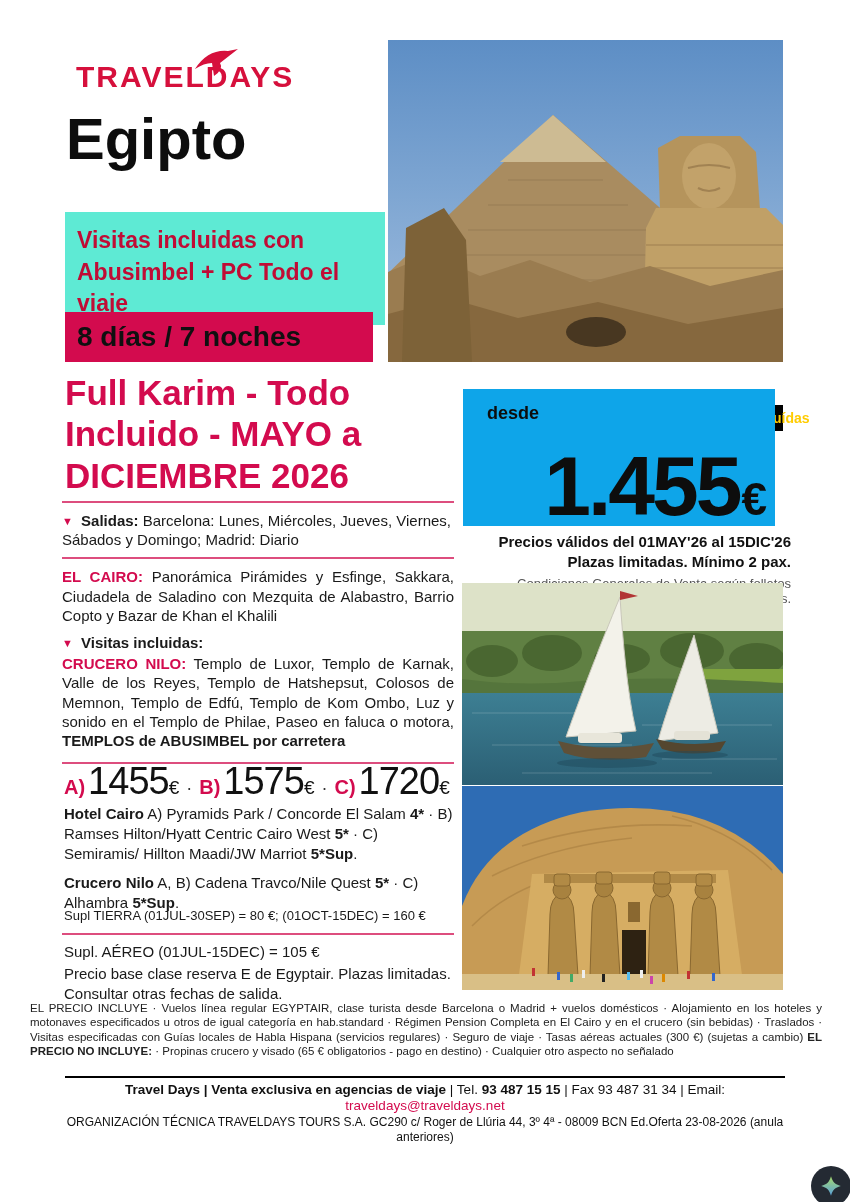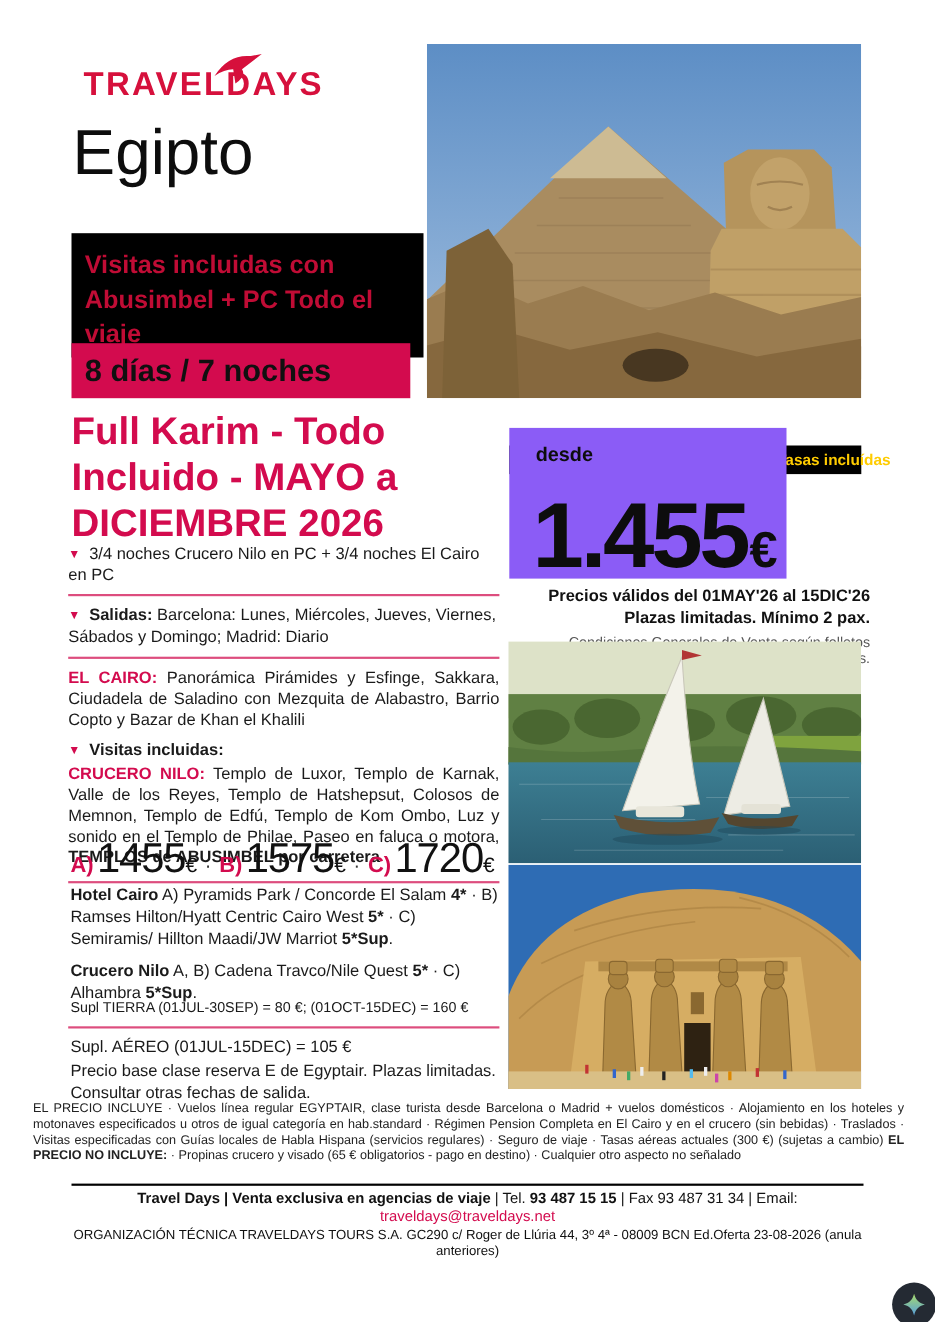--- a/index.html
+++ b/index.html
@@ -8,24 +8,24 @@
     font-family:"Liberation Sans",sans-serif;color:#1a1a1a;overflow:hidden;
   }
   .abs{position:absolute;}
 
   
   .logo{left:76px;top:60px;font-size:30px;font-weight:bold;color:#d6103c;letter-spacing:2px;white-space:nowrap;}
   .logo-d{position:relative;display:inline-block;}
   .logo-swoosh{position:absolute;left:-12px;top:-13px;}
 
   
-  .page-title{left:66px;top:110px;font-size:58px;font-weight:normal;color:#0d0d0d;line-height:1;}
-
-  
-  .promo-box{left:65px;top:212px;width:296px;height:100px;background:#000000;overflow:hidden;
+  .page-title{left:66px;top:110px;font-size:58px;font-weight:bold;color:#0d0d0d;line-height:1;}
+
+  
+  .promo-box{left:65px;top:212px;width:296px;height:100px;background:#5eead4;overflow:hidden;
     padding:13px 12px 0 12px;font-size:23px;font-weight:bold;color:#c00c35;line-height:1.38;}
   .duration-box{left:65px;top:312px;width:308px;height:50px;background:#d30b4e;color:#101010;
     font-size:28px;font-weight:bold;padding:9px 0 0 12px;box-sizing:border-box;}
 
   .offer-title{left:65px;top:372px;width:392px;font-size:35px;font-weight:bold;color:#d30b4e;line-height:1.18;}
 
   
   .details{left:62px;top:494px;width:392px;font-size:15px;line-height:1.28;color:#1a1a1a;}
   .details .sep{height:2px;background:#dd4d7e;margin:7px 0 8px 0;}
   .tri{color:#d30b4e;font-size:11px;margin-right:4px;position:relative;top:-1px;}
@@ -54,21 +54,21 @@
   .footer-rule{left:65px;top:1076px;width:720px;height:2px;background:#000;}
   .footer{left:65px;top:1082px;width:720px;text-align:center;font-size:13.5px;line-height:1.22;color:#111;}
   .footer .small{font-size:12px;}
   .footer a{color:#d30b4e;text-decoration:none;text-align:center;}
 
   
   .photo{overflow:hidden;}
   .photo-pyramids{left:388px;top:40px;width:395px;height:322px;}
   .price-header-bar{left:463px;top:363px;width:320px;height:26px;background:#000;color:#ffcc00;
     font-size:14px;font-weight:bold;line-height:26px;padding-left:10px;box-sizing:border-box;white-space:nowrap;margin-top:42px;}
-  .price-box{left:463px;top:389px;width:252px;height:137px;background:#8b5cf6;}
+  .price-box{left:463px;top:389px;width:312px;height:137px;background:#0ea5e9;}
   .price-box .from{position:absolute;left:24px;top:14px;font-size:18px;font-weight:bold;color:#0d0d0d;}
   .price-box .amount{position:absolute;right:8px;bottom:-2px;font-size:84px;font-weight:bold;
     letter-spacing:-3px;color:#0d0d0d;line-height:1;}
   .price-box .amount .cur{font-size:46px;letter-spacing:0;margin-left:2px;}
   .validity{left:455px;top:532px;width:336px;text-align:right;}
   .validity .v1,.validity .v2{font-size:15px;font-weight:bold;line-height:1.35;color:#111;}
   .validity .v3{font-size:13px;color:#555;margin-top:3px;}
   .photo-felucca{left:462px;top:583px;width:321px;height:202px;}
   .photo-abusimbel{left:462px;top:786px;width:321px;height:204px;}
 
@@ -91,24 +91,20 @@
   <span>Visitas incluidas con Abusimbel + PC Todo el viaje</span>
 </div>
 
 <div class="abs duration-box">
   <span>8 días / 7 noches</span>
 </div>
 
 <div class="abs offer-title">Full Karim - Todo Incluido - MAYO a DICIEMBRE 2026</div>
 
 <div class="abs details">
-  <p class="para">
-    <span class="tri">▼</span>
-    <span>3/4 noches Crucero Nilo en PC + 3/4 noches El Cairo en PC</span>
-  </p>
   <div class="sep"></div>
   <p class="para">
     <span class="tri">▼</span>
     <span class="bold">Salidas:</span>
     <span>Barcelona: Lunes, Miércoles, Jueves, Viernes, Sábados y Domingo; Madrid: Diario</span>
   </p>
   <div class="sep"></div>
   <p class="para just">
     <span class="lbl-red">EL CAIRO:</span>
     <span>Panorámica Pirámides y Esfinge, Sakkara, Ciudadela de Saladino con Mezquita de Alabastro, Barrio Copto y Bazar de Khan el Khalili</span>

